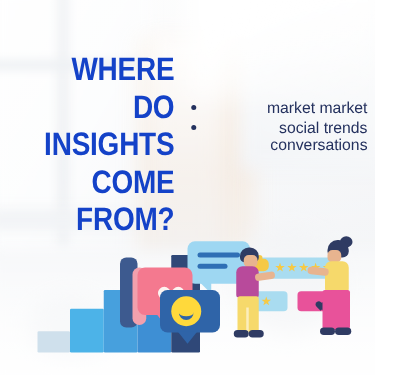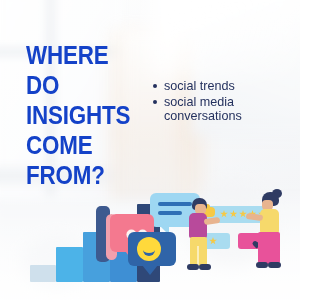--- a/index.html
+++ b/index.html
@@ -4,20 +4,21 @@
 <style>
   html,body{margin:0;padding:0;}
   body{
     width:300px;height:300px;overflow:hidden;
     font-family:"Liberation Sans", sans-serif;
     background:#ffffff;
   }
   #poster{
     position:relative;width:300px;height:300px;overflow:hidden;
     background:#bef264;
+    text-align:right;
   }
 
   
   .bg{position:absolute;inset:0;overflow:hidden;}
   .bg-base{
     position:absolute;inset:-20px;
     background:
       linear-gradient(160deg,#fdfdfd 0%,#f6f7f9 40%,#eef0f3 70%,#f8f9fa 100%);
   }
   .bg-window{
@@ -227,22 +228,22 @@
     <div class="bg-blob2"></div>
     <div class="bg-veil"></div>
   </div>
 
   <div class="headline">WHERE DO
 INSIGHTS
 COME
 FROM?</div>
 
   <ul class="bullets">
-    <li>social trends</li>
-    <li>social media conversations</li>
+    <li>market market</li>
+    <li>social trends conversations</li>
   </ul>
 
   <div>
     <div class="bar b1"></div>
     <div class="bar b2"></div>
     <div class="bar b3"></div>
     <div class="bar b4"></div>
     <div class="bar b5"></div>
   </div>
 

